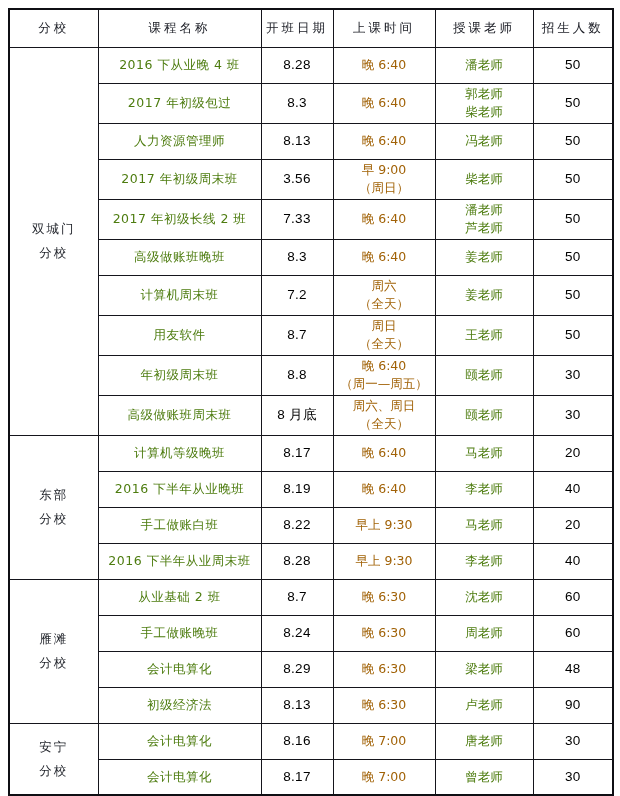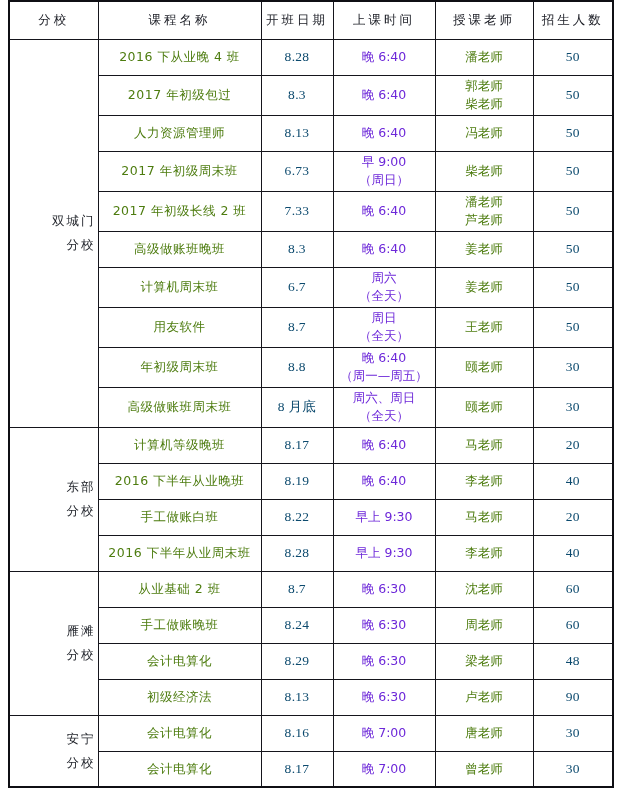--- a/index.html
+++ b/index.html
@@ -11,21 +11,21 @@
     width: 620px;
     height: 796px;
     font-family: "DejaVu Sans", sans-serif;
     color: #1e2128;
     overflow: hidden;
   }
   table.schedule {
     border-collapse: collapse;
     table-layout: fixed;
     width: 604px;
-    margin: 0 8px;
+    margin: 8px 8px;
     border: 2px solid #0f0f14;
   }
   .schedule th, .schedule td {
     border: 1px solid #15151c;
     text-align: center;
     vertical-align: middle;
     padding: 0 2px;
     font-weight: normal;
     font-size: 12.5px;
     line-height: 1.45;
@@ -34,30 +34,29 @@
   .schedule thead tr { height: 38px; }
   .schedule tbody tr.single { height: 36px; }
   .schedule tbody tr.tall { height: 40px; }
   .schedule th {
     letter-spacing: 3px;
     color: #1a1c24;
   }
   td.branch {
     letter-spacing: 2px;
     line-height: 1.9;
-    text-align: right;
   }
   td.num div {
-    font-family: Liberation Serif, serif;
+    font-family: Liberation Sans, sans-serif;
     font-size: 13.5px;
-    color: #0c4a6e;
+    color: #000000;
     letter-spacing: 0.3px;
   }
   td.time div {
-    color: #6d28d9;
+    color: #a16207;
   }
   td.course div, td.teacher div {
     color: #4d7c0f;
   }
   td.course div {
     letter-spacing: 0.5px;
   }
 </style>
 </head>
 <body>
@@ -136,21 +135,21 @@
         </td>
         <td class="num">
           <div>50</div>
         </td>
       </tr>
       <tr class="tall">
         <td class="course">
           <div>2017 年初级周末班</div>
         </td>
         <td class="num">
-          <div>6.73</div>
+          <div>3.56</div>
         </td>
         <td class="time">
           <div>早 9:00</div>
           <div>（周日）</div>
         </td>
         <td class="teacher">
           <div>柴老师</div>
         </td>
         <td class="num">
           <div>50</div>
@@ -189,21 +188,21 @@
         </td>
         <td class="num">
           <div>50</div>
         </td>
       </tr>
       <tr class="tall">
         <td class="course">
           <div>计算机周末班</div>
         </td>
         <td class="num">
-          <div>6.7</div>
+          <div>7.2</div>
         </td>
         <td class="time">
           <div>周六</div>
           <div>（全天）</div>
         </td>
         <td class="teacher">
           <div>姜老师</div>
         </td>
         <td class="num">
           <div>50</div>

